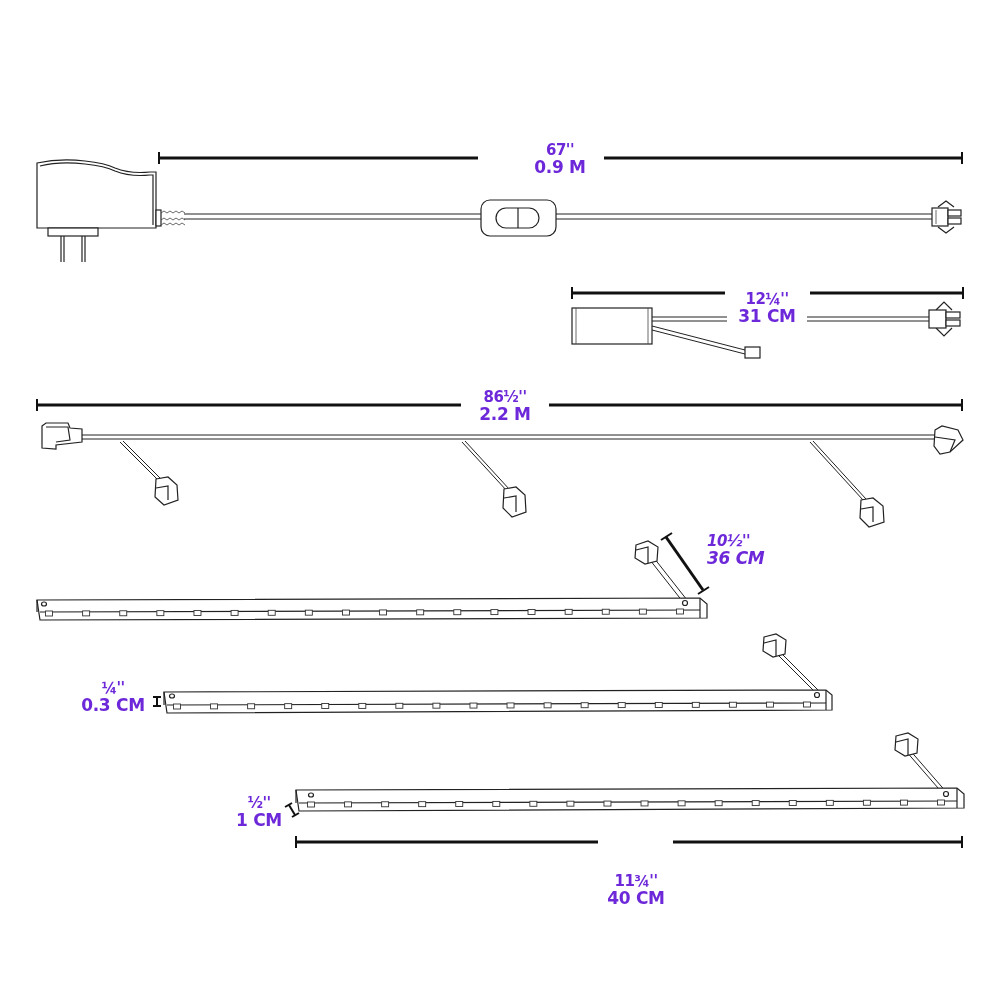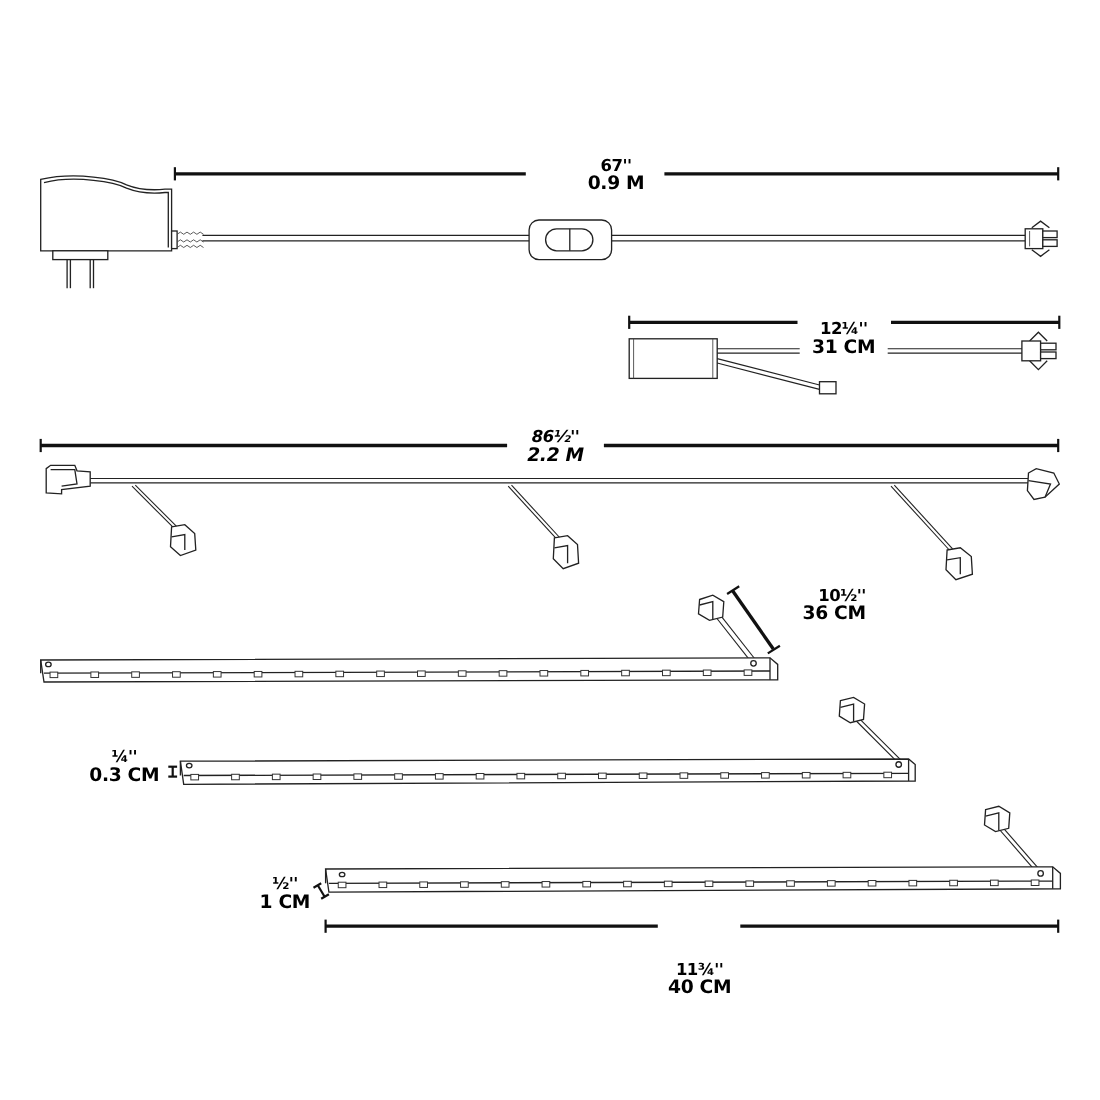--- a/index.html
+++ b/index.html
@@ -1,21 +1,21 @@
 <!DOCTYPE html>
 <html><head>
   <meta charset="utf-8">
   <style>
     html, body { margin: 0; padding: 0; background: #ffffff; }
     body { width: 1000px; height: 1000px; position: relative; overflow: hidden; font-family: "DejaVu Sans", sans-serif; }
     #diagram { position: absolute; left: 0; top: 0; width: 1000px; height: 1000px; }
-    .lbl { position: absolute; text-align: center; font-family: "DejaVu Sans", sans-serif; font-weight: bold; color: #000000; line-height: 1.05; white-space: nowrap; background: #fff; }
+    .lbl { position: absolute; text-align: center; font-family: "DejaVu Sans", sans-serif; font-weight: bold; color: #6d28d9; line-height: 1.05; white-space: nowrap; background: #fff; }
     .lbl .l1 { display: block; font-size: 15px; letter-spacing: -0.5px; }
     .lbl .l2 { display: block; font-size: 17px; letter-spacing: -0.3px; }
-    .lbl.left { text-align: right; }
+    .lbl.left { text-align: left; font-style: italic; }
     .s { stroke: #222; fill: none; stroke-width: 1.2; }
     .sf { stroke: #222; fill: #fff; stroke-width: 1.2; }
     .dim { stroke: #111; stroke-width: 3; fill: none; }
     .tick { stroke: #111; stroke-width: 2; }
     .wire { stroke: #222; stroke-width: 1; fill: none; }
     .thin { stroke: #444; stroke-width: 0.8; fill: none; }
   </style>
 </head>
 <body>
 
@@ -256,21 +256,21 @@
 <div class="lbl" style="left:520px; top:143px; width:80px;">
   <span class="l1">67''</span>
   <span class="l2">0.9 M</span>
 </div>
 
 <div class="lbl" style="left:727px; top:292px; width:80px;">
   <span class="l1">12¼''</span>
   <span class="l2">31 CM</span>
 </div>
 
-<div class="lbl" style="left:465px; top:390px; width:80px;font-style:italic;">
+<div class="lbl" style="left:465px; top:390px; width:80px;">
   <span class="l1">86½''</span>
   <span class="l2">2.2 M</span>
 </div>
 
 <div class="lbl left" style="left:707px; top:534px; width:80px; background:transparent;">
   <span class="l1">10½''</span>
   <span class="l2">36 CM</span>
 </div>
 
 <div class="lbl" style="left:74px; top:681px; width:78px; background:transparent;">

